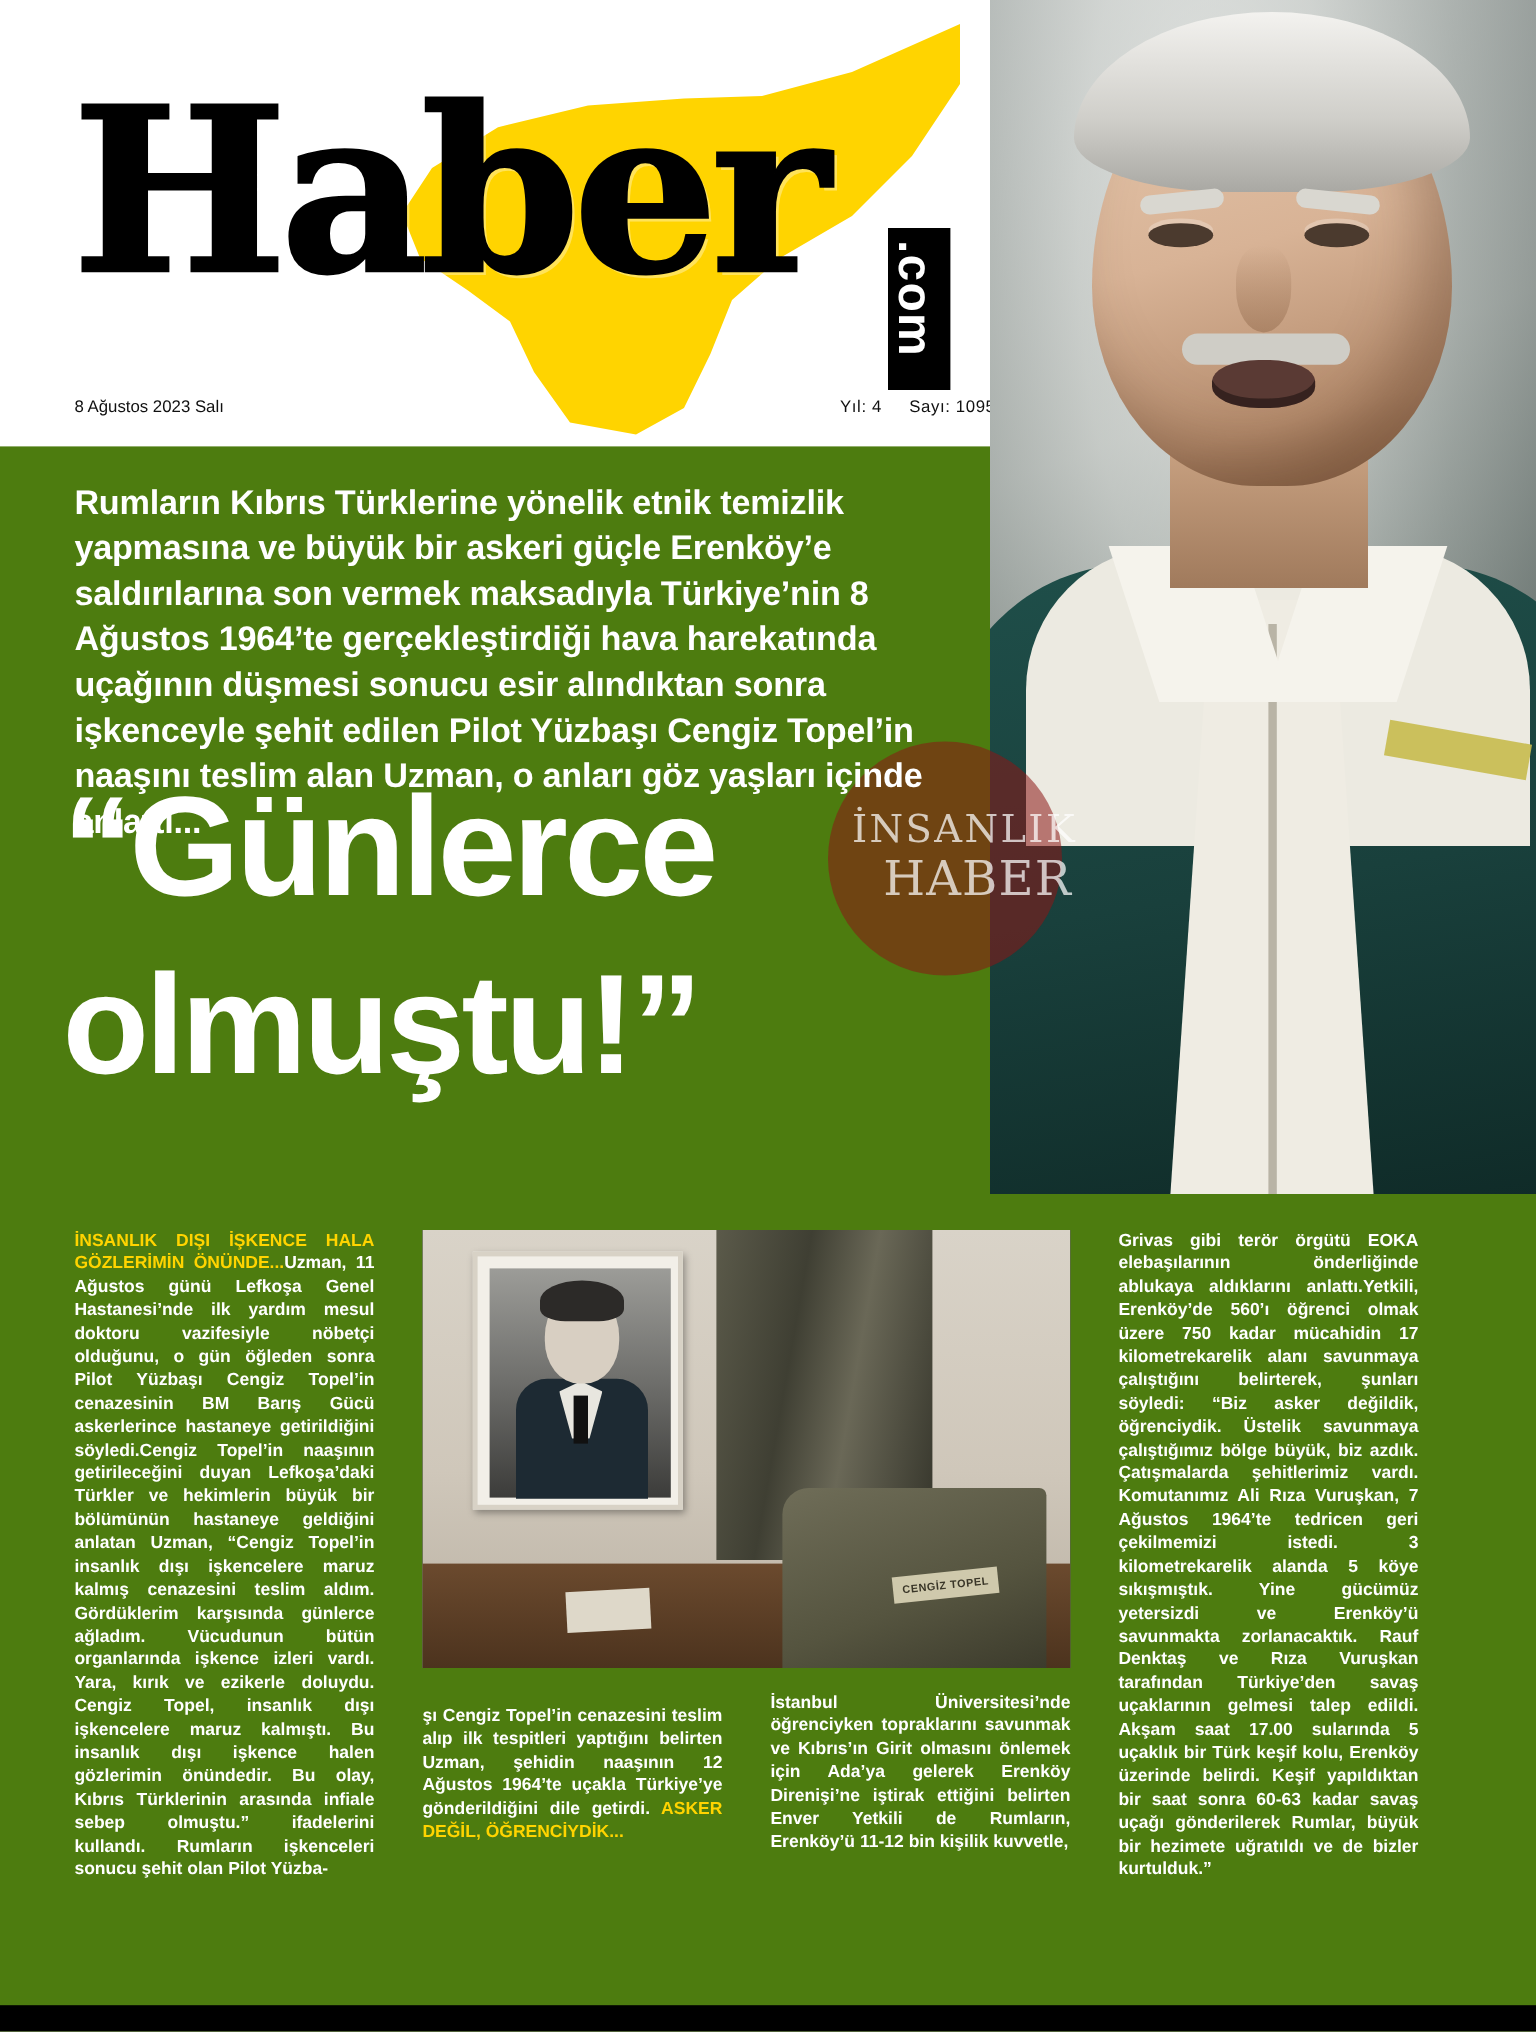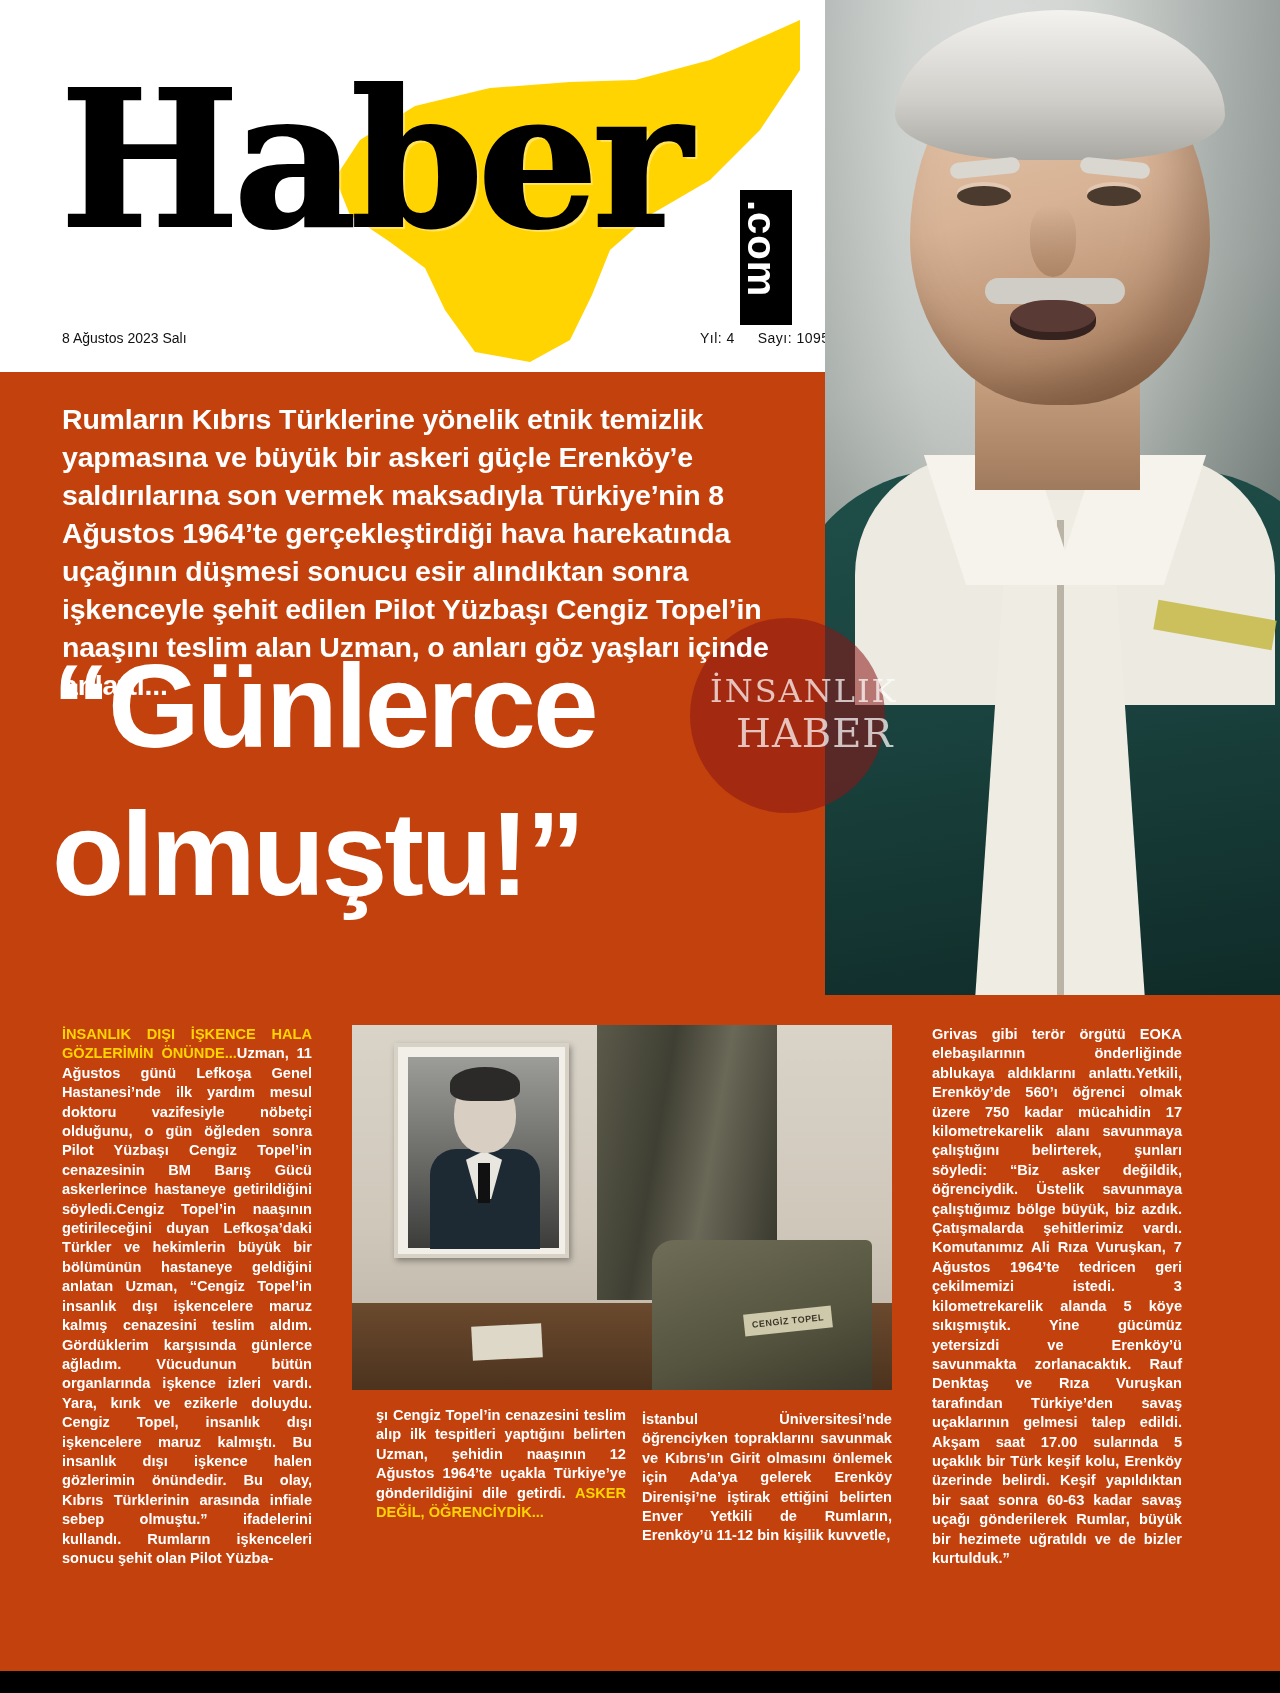--- a/index.html
+++ b/index.html
@@ -7,21 +7,21 @@
     margin: 0; padding: 0;
     background: #6f6f6f;
   }
   body {
     font-family: "Liberation Sans", sans-serif;
   }
   .page {
     position: relative;
     width: 1280px;
     height: 1693px;
-    background: #c2410c;
+    background: #4d7c0f;
     overflow: hidden;
     margin: 0 auto;
   }
 
   
   .top-white {
     position: absolute;
     left: 0; top: 0;
     width: 1280px;
     height: 372px;
@@ -269,21 +269,21 @@
   .col {
     position: absolute;
     top: 0;
     color: #ffffff;
     font-size: 14.6px;
     line-height: 19.4px;
     font-weight: bold;
     text-align: justify;
   }
   .col-1 { left: 0; width: 250px; }
-  .col-2 { left: 290px; width: 250px; top: 381px; margin-left: 24px; }
+  .col-2 { left: 290px; width: 250px; top: 396px; }
   .col-3 { left: 580px; width: 250px; top: 385px; }
   .col-4 { left: 870px; width: 250px; }
   .kicker { color: #ffd400; }
 
   .inline-photo {
     position: absolute;
     left: 290px; top: 0;
     width: 540px; height: 365px;
     background: #2b2b2b;
     overflow: hidden;

